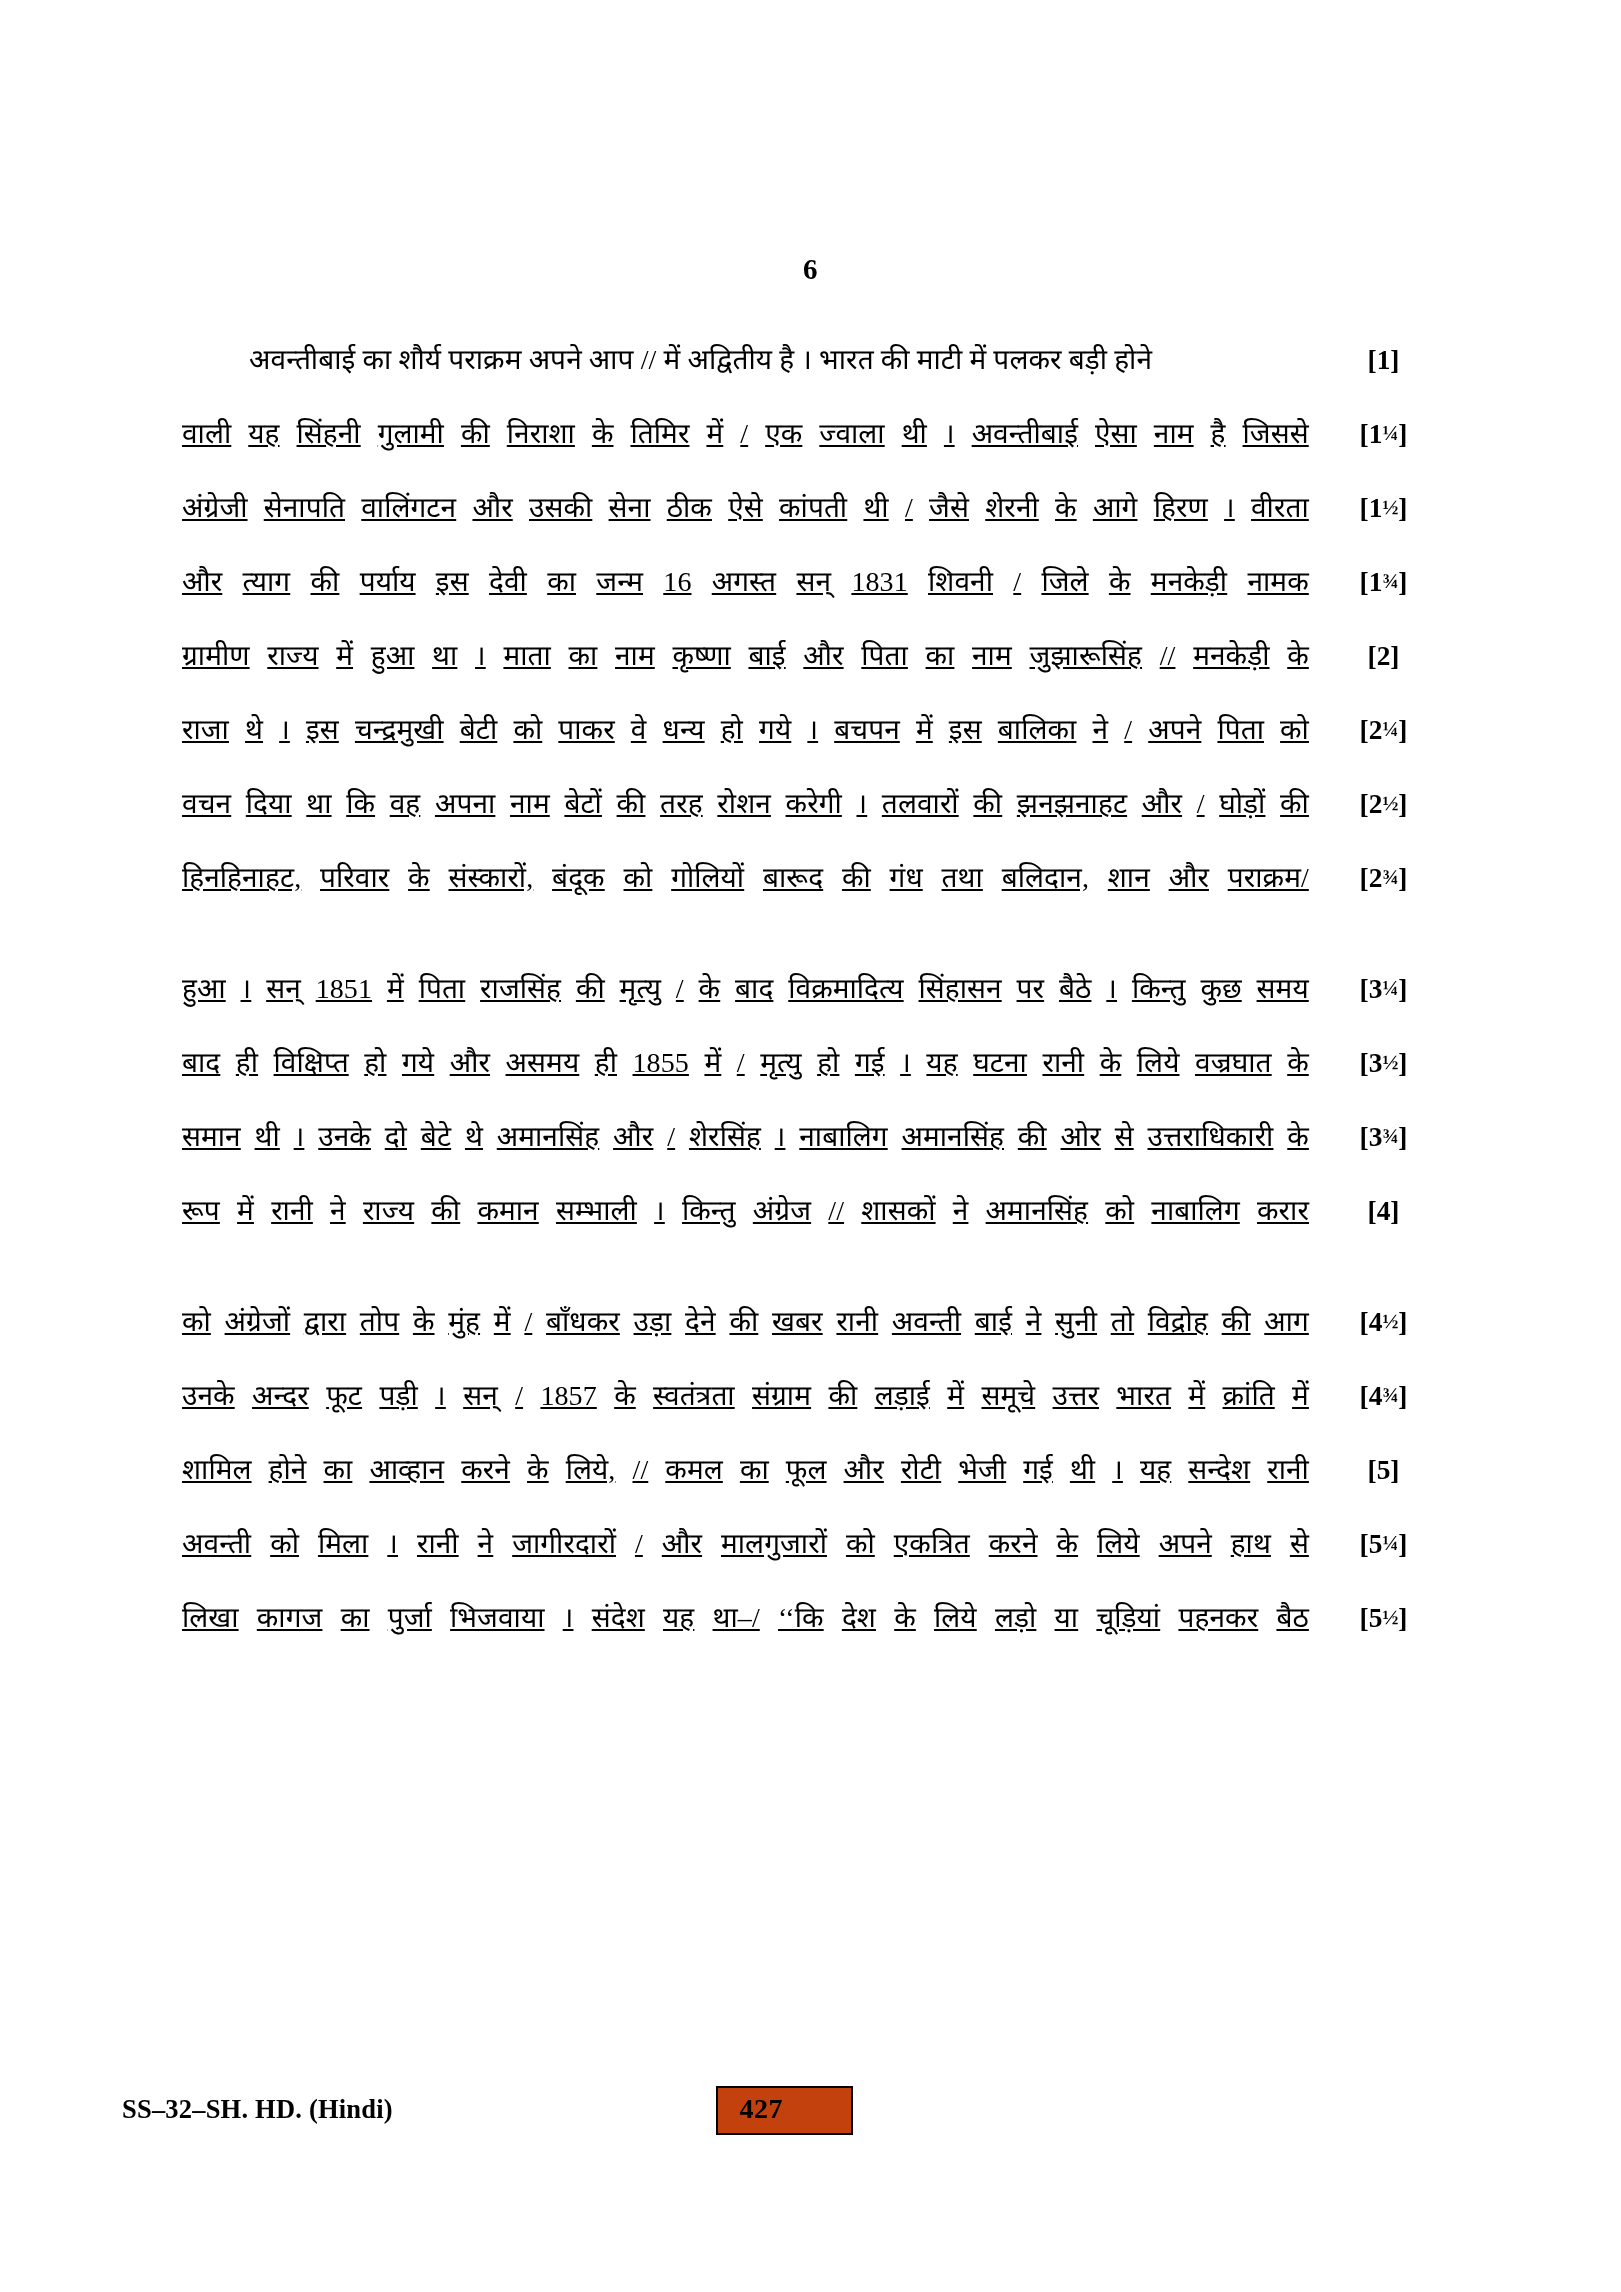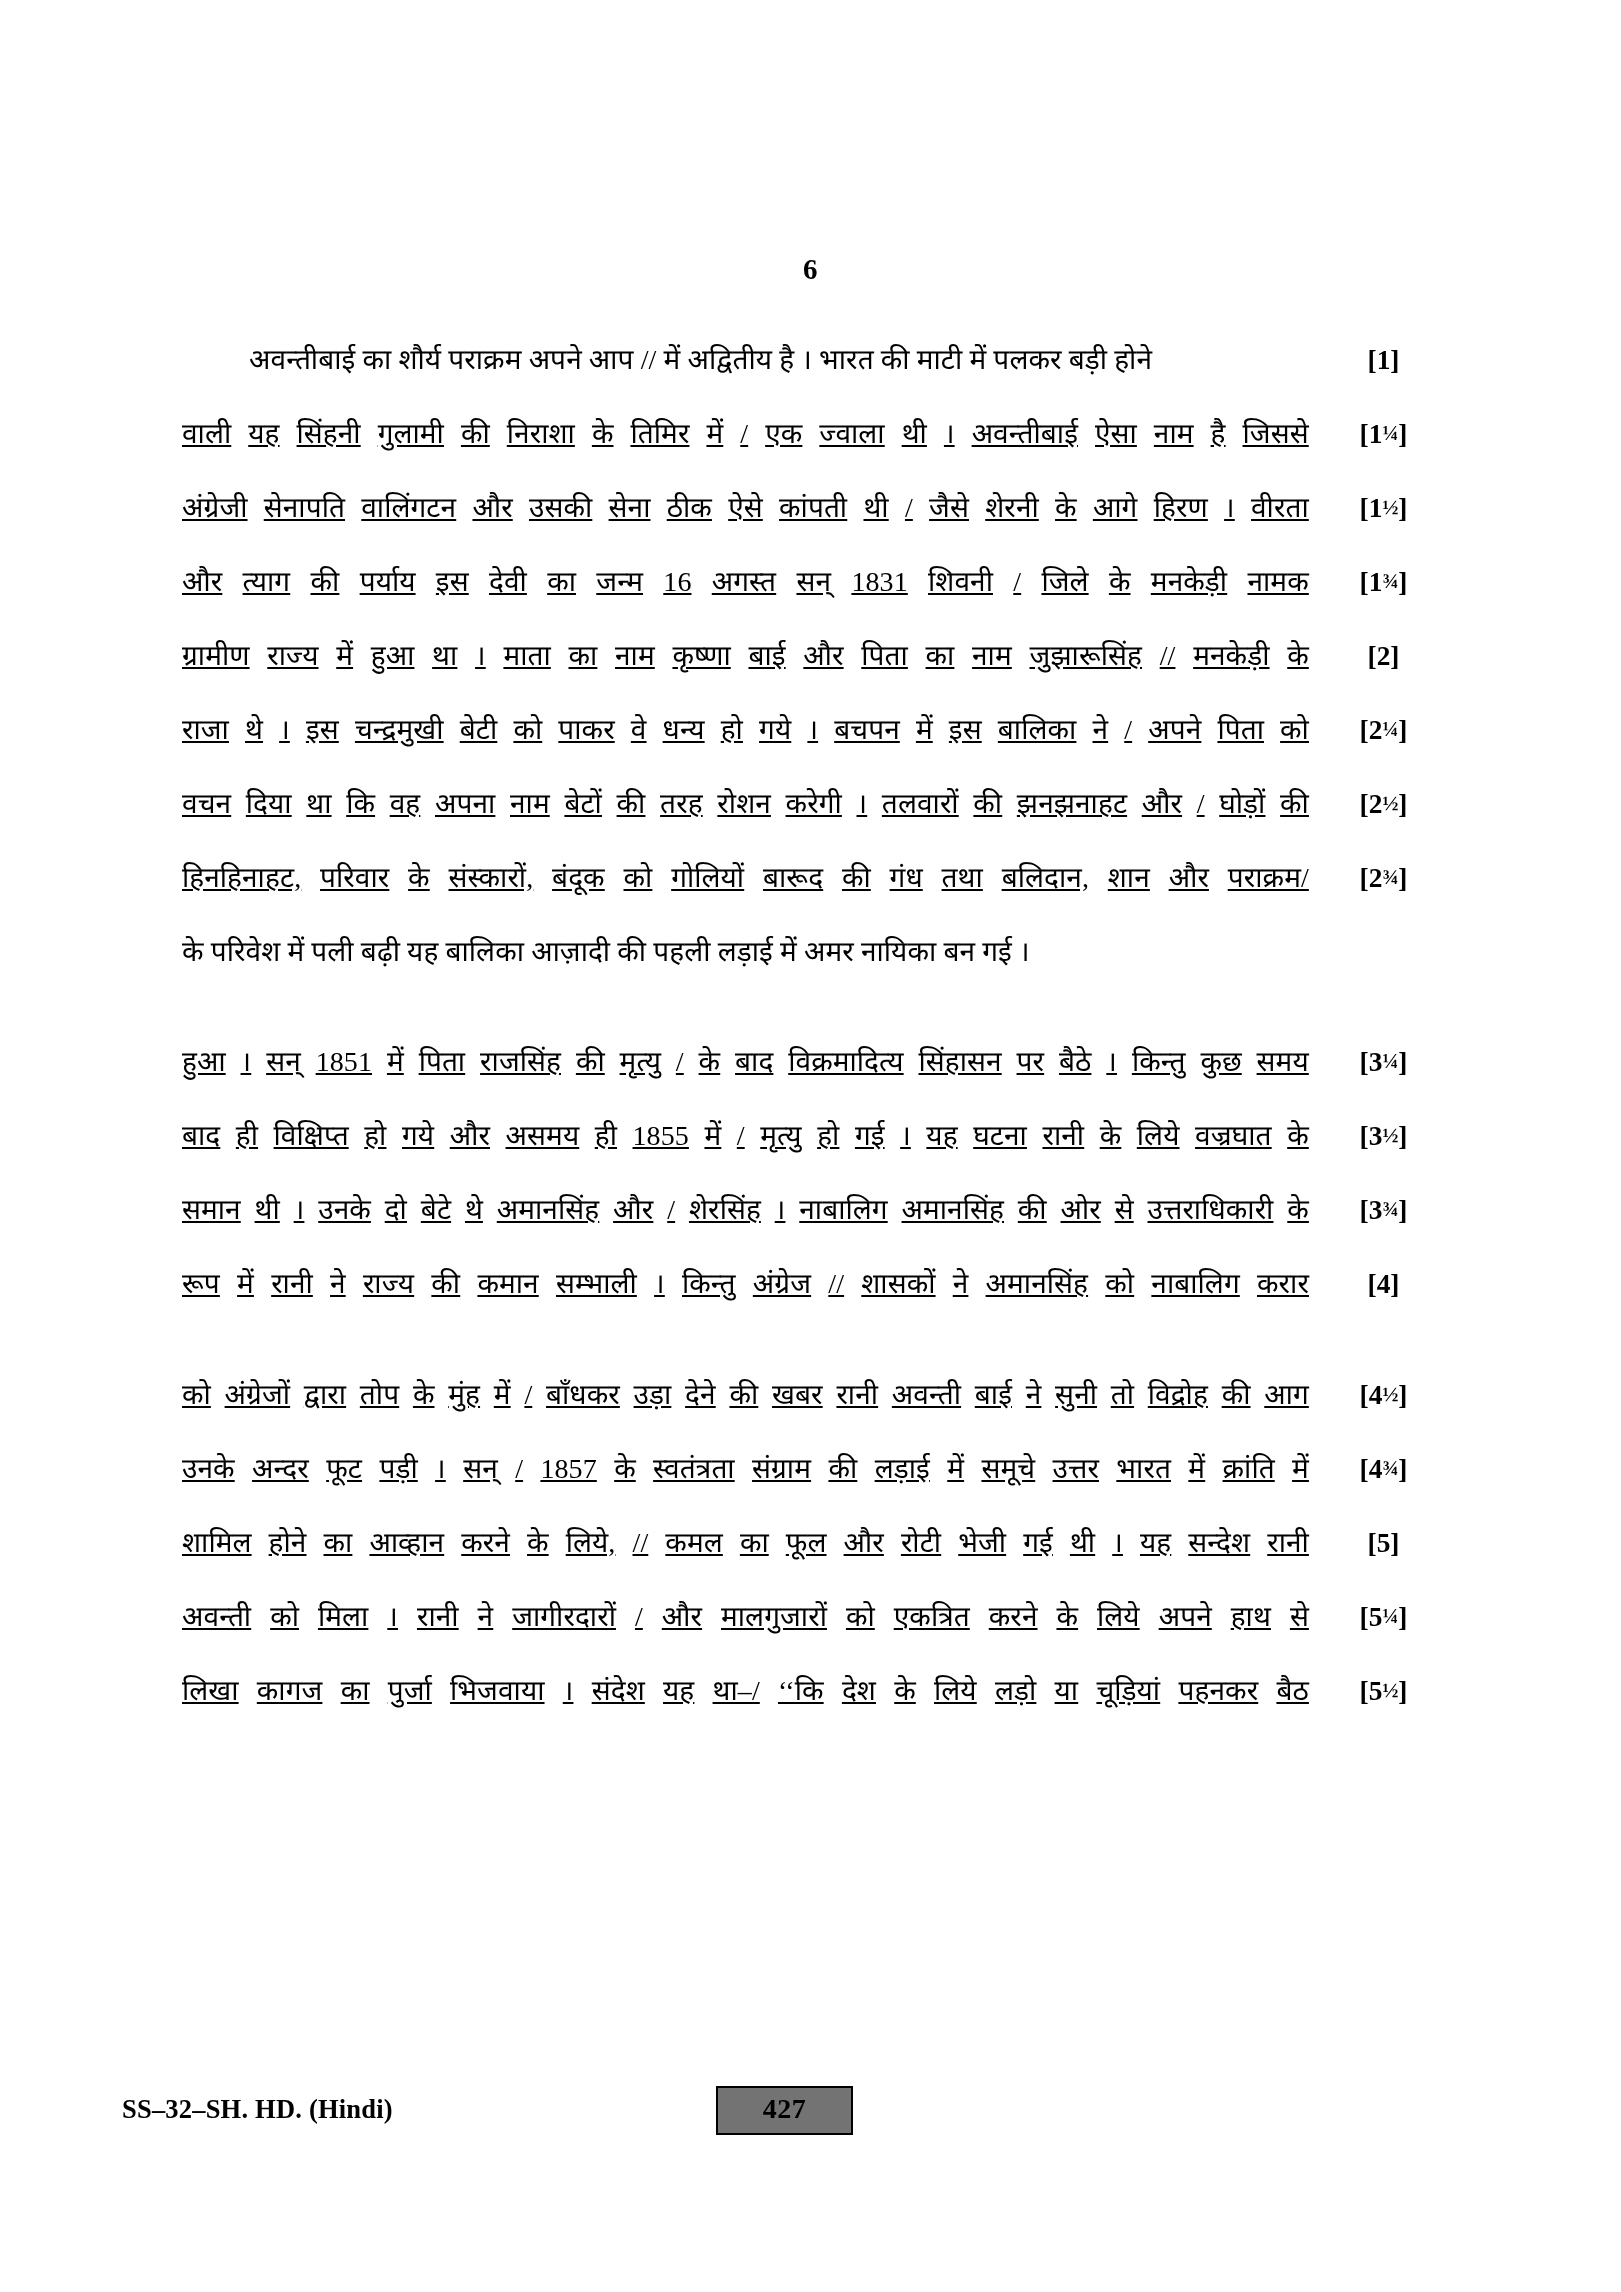--- a/index.html
+++ b/index.html
@@ -121,25 +121,24 @@
     white-space: nowrap;
   }
 
   .page-code-box {
     position: absolute;
     left: 704px;
     top: 0px;
     min-width: 90px;
     padding: 4.9px 21.6px 7.8px 21.6px;
     border: 2.9px solid #000;
-    text-align: center;
     font-size: 28px;
     font-weight: bold;
     letter-spacing: 0.5px;
-    background: #737373;
+    background: #c2410c;
   }
 </style>
 </head>
 <body>
 
 <div class="page">
 
   <div class="page-number">6</div>
 
   <div class="body-block">
@@ -307,24 +306,20 @@
             <span>की</span>
             <span>गंध</span>
             <span>तथा</span>
             <span>बलिदान,</span>
             <span>शान</span>
             <span>और</span>
             <span>पराक्रम/</span>
           </div>
           <div class="marker">[2<span class="frac">¾</span>]</div>
         </div>
-        <div class="line">
-          <div class="line-text">के परिवेश में पली बढ़ी यह बालिका आज़ादी की पहली लड़ाई में अमर नायिका बन गई ।</div>
-          <div class="marker"></div>
-        </div>
       </div>
       <div class="para">
         <div class="line">
           <div class="line-text justify">
             <span>हुआ</span>
             <span>।</span>
             <span>सन्</span>
             <span>1851</span>
             <span>में</span>
             <span>पिता</span>

